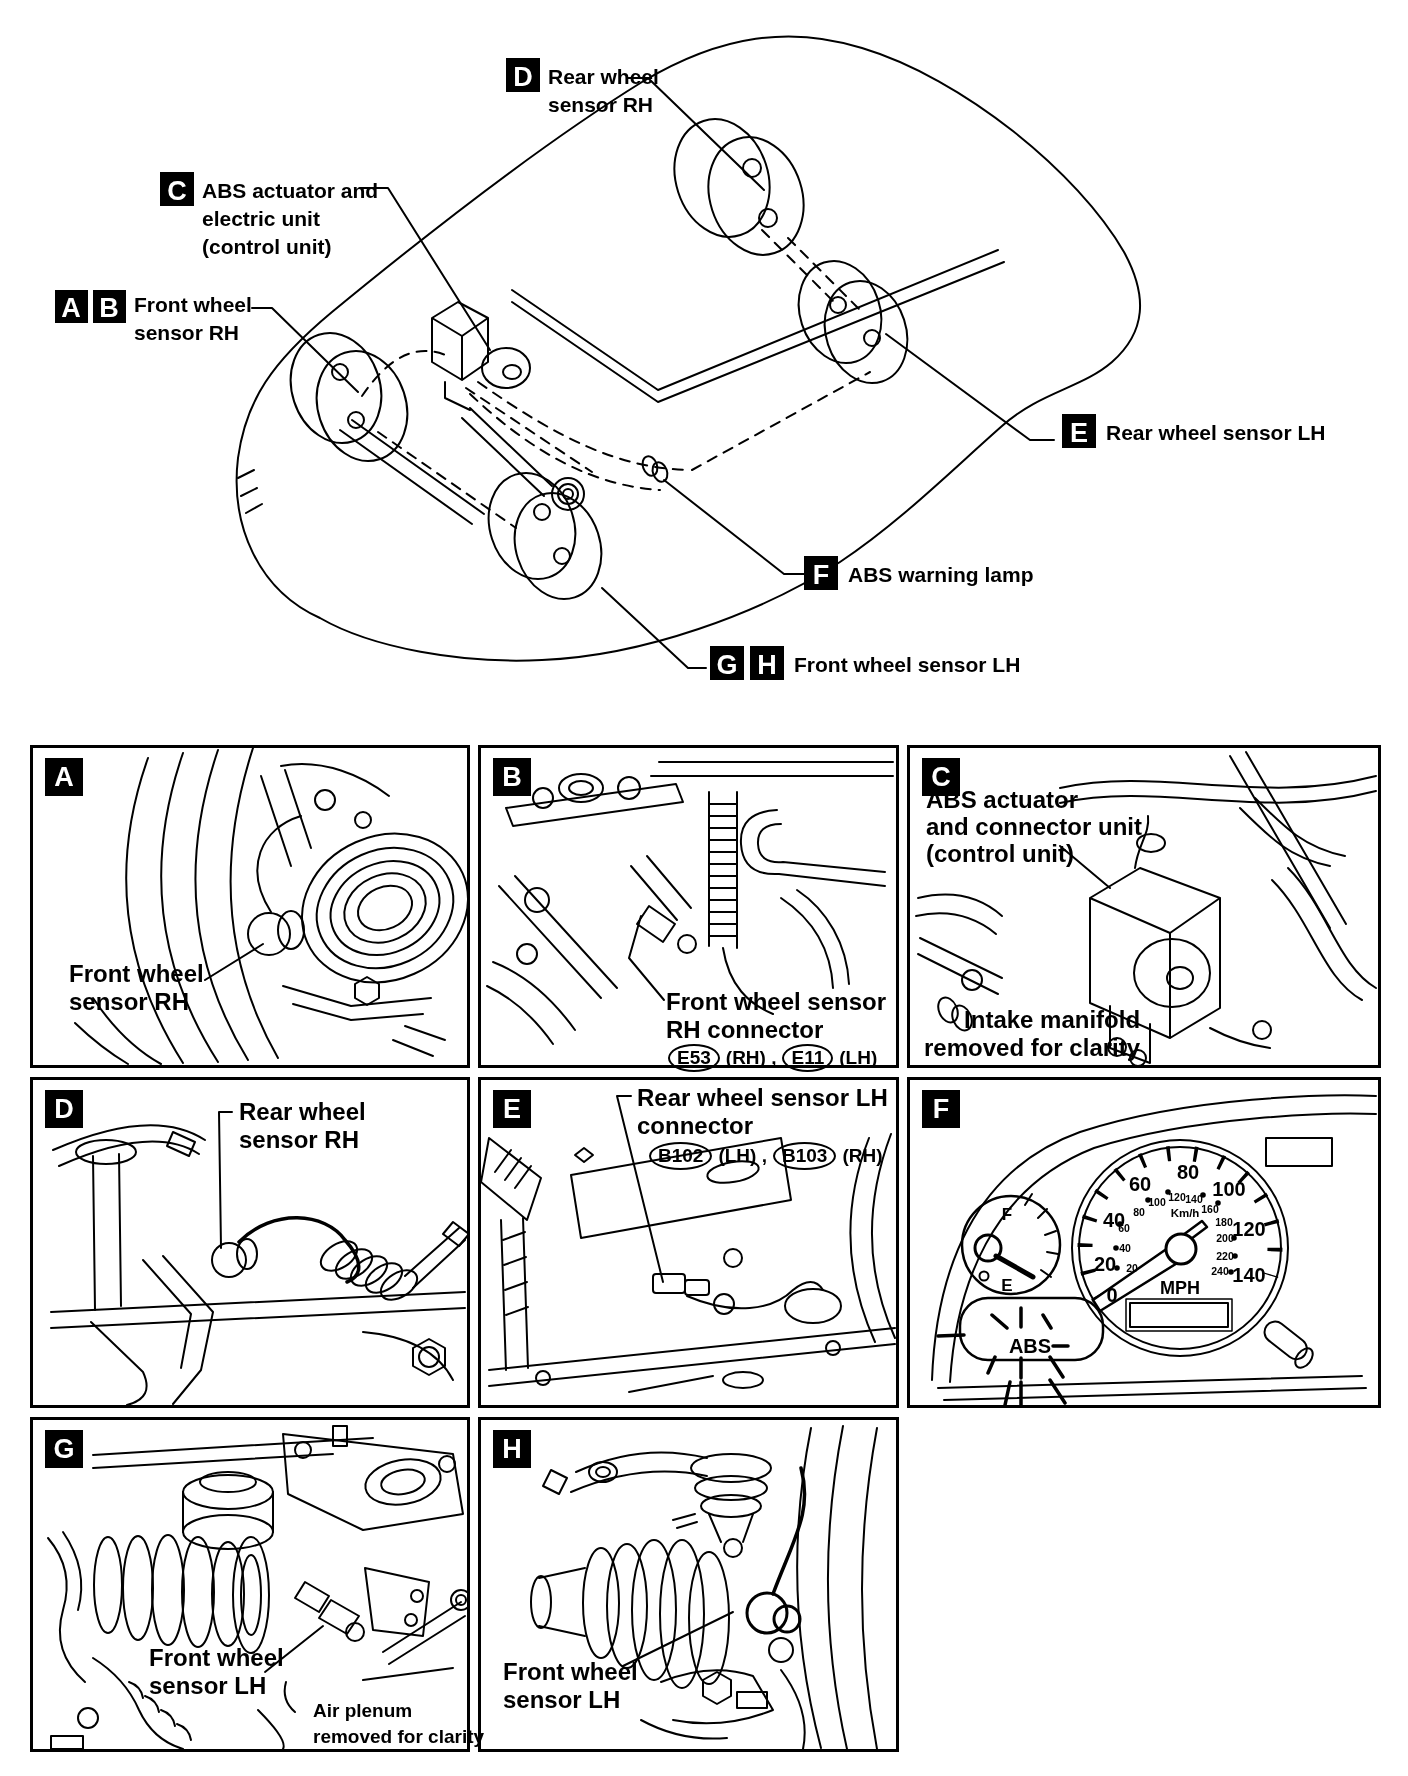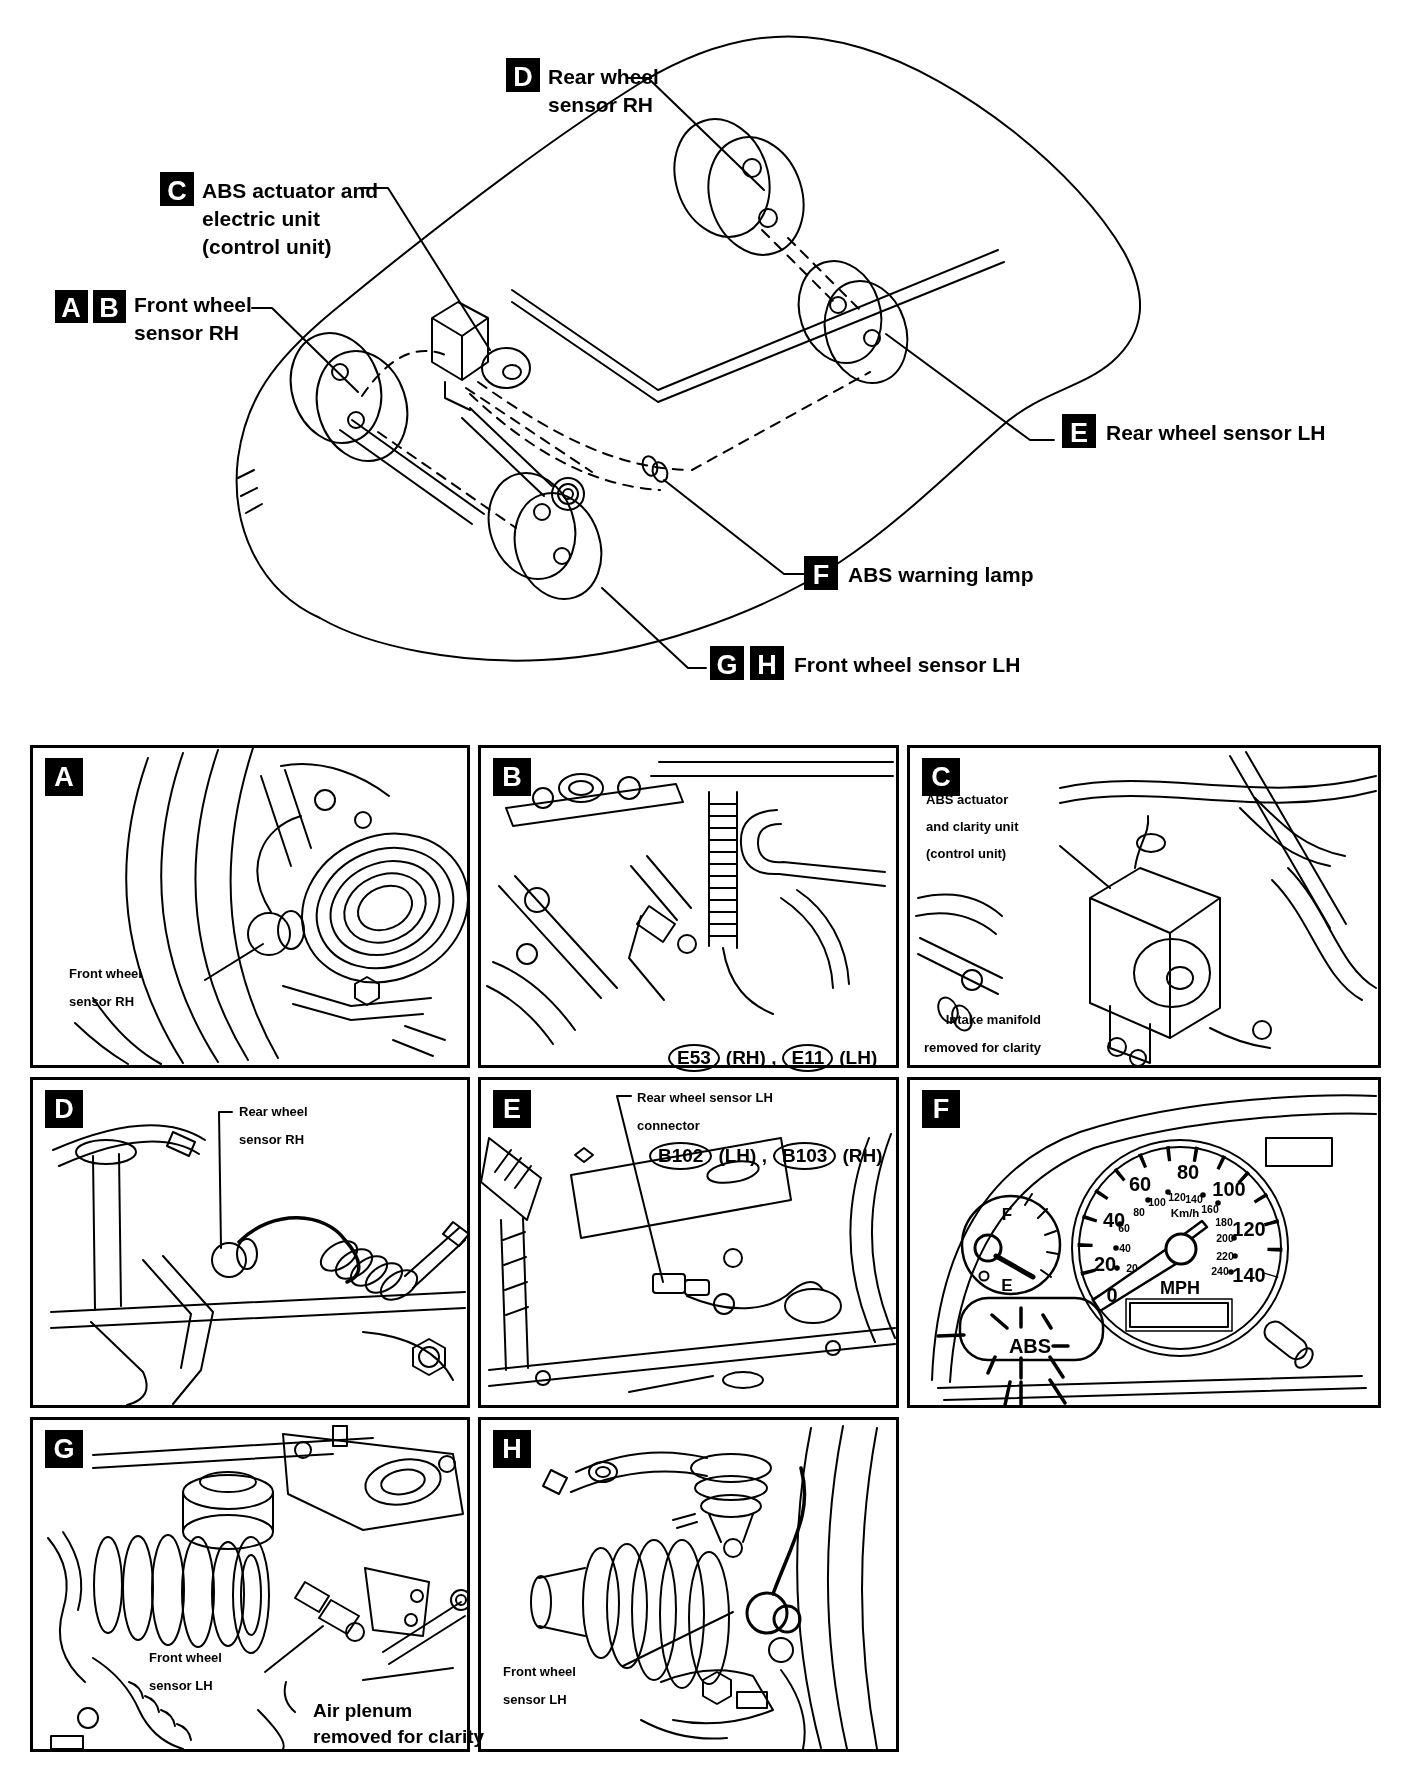--- a/index.html
+++ b/index.html
@@ -3,21 +3,21 @@
 <meta charset="utf-8">
 <style>
   html,body{margin:0;padding:0;background:#e8e8e8;}
   .page{position:relative;width:1408px;height:1776px;background:#ffffff;overflow:hidden;
         font-family:"Liberation Sans",sans-serif;color:#000;}
   svg{display:block;}
   .lineart{stroke:#000;fill:none;stroke-width:2;stroke-linecap:round;stroke-linejoin:round;}
   .panel{position:absolute;border:3px solid #000;background:#fff;box-sizing:border-box;}
   .badge{position:absolute;top:10px;left:12px;width:38px;height:38px;background:#000;color:#fff;
          font-weight:700;font-size:27px;line-height:38px;text-align:center;z-index:5;}
-  .plabel{position:absolute;font-weight:700;font-size:13px;line-height:28px;white-space:nowrap;z-index:4;}
+  .plabel{position:absolute;font-weight:700;font-size:24px;line-height:28px;white-space:nowrap;z-index:4;}
   .plabel div{white-space:nowrap;}
   .connrow{position:absolute;font-weight:700;font-size:19px;white-space:nowrap;z-index:4;
            display:flex;align-items:center;gap:6px;}
   .oval{display:inline-block;border:2.5px solid #000;border-radius:50%;padding:0 7px;line-height:24px;}
   .ovw-label{font-weight:700;font-size:21px;fill:#000;}
   .badge-letter{font-weight:700;font-size:27px;fill:#fff;text-anchor:middle;}
   .watermark{position:absolute;font-size:14px;font-weight:700;color:#1a1a1a;letter-spacing:1px;margin-top:48px;}
 </style>
 </head>
 <body>
@@ -194,20 +194,24 @@
         <circle cx="56" cy="152" r="12"></circle>
           <circle cx="46" cy="206" r="10"></circle>
         <path d="M 12,214 Q 58,232 94,282 M 6,238 Q 44,256 72,296"></path>
         <path d="M 150,118 L 196,172 M 166,108 L 210,160"></path>
         <path d="M 168,158 l 26,18 l -12,18 l -26,-18 Z"></path>
         <circle cx="206" cy="196" r="9"></circle>
         <path d="M 300,150 C 330,170 350,200 352,240 M 316,142 C 346,162 366,196 368,236"></path>
         <path d="M 183,252 L 148,210 L 160,168"></path>
       </g>
     </svg>
+    <div class="plabel" style="left:185px;top:240px;">
+      <div>Front wheel sensor</div>
+      <div>RH connector</div>
+    </div>
     <div class="connrow" style="left:187px;top:296px;">
       <span class="oval">E53</span>
       <span>(RH) ,</span>
       <span class="oval">E11</span>
       <span>(LH)</span>
     </div>
   </div>
 
   <div class="panel" style="left:907px;top:745px;width:474px;height:323px;">
     <div class="badge">C</div>
@@ -232,21 +236,21 @@
         <ellipse cx="52" cy="270" rx="9" ry="13" transform="rotate(-24 52 270)"></ellipse>
         <path d="M 330,60 C 360,90 380,110 420,118 M 345,50 C 375,80 395,100 435,108"></path>
         <path d="M 150,98 L 200,140"></path>
         <circle cx="352" cy="282" r="9"></circle>
           <circle cx="150,282" r="0"></circle>
         <path d="M 300,280 Q 330,296 360,300"></path>
       </g>
     </svg>
     <div class="plabel" style="left:16px;top:38px;line-height:27px;">
       <div>ABS actuator</div>
-      <div>and clarity unit</div>
+      <div>and connector unit</div>
       <div>(control unit)</div>
     </div>
     <div class="plabel" style="left:14px;top:258px;text-align:right;">
       <div>Intake manifold</div>
       <div>removed for clarity</div>
     </div>
   </div>
 
   <div class="panel" style="left:30px;top:1077px;width:440px;height:331px;">
     <div class="badge">D</div>

